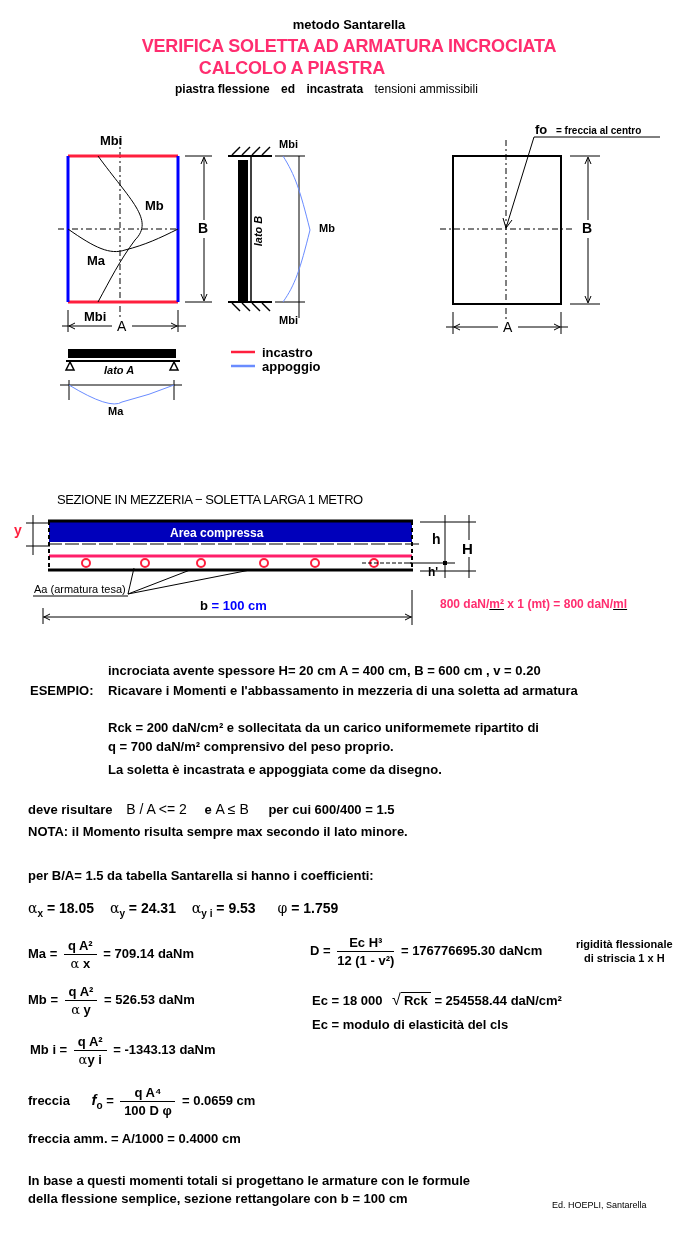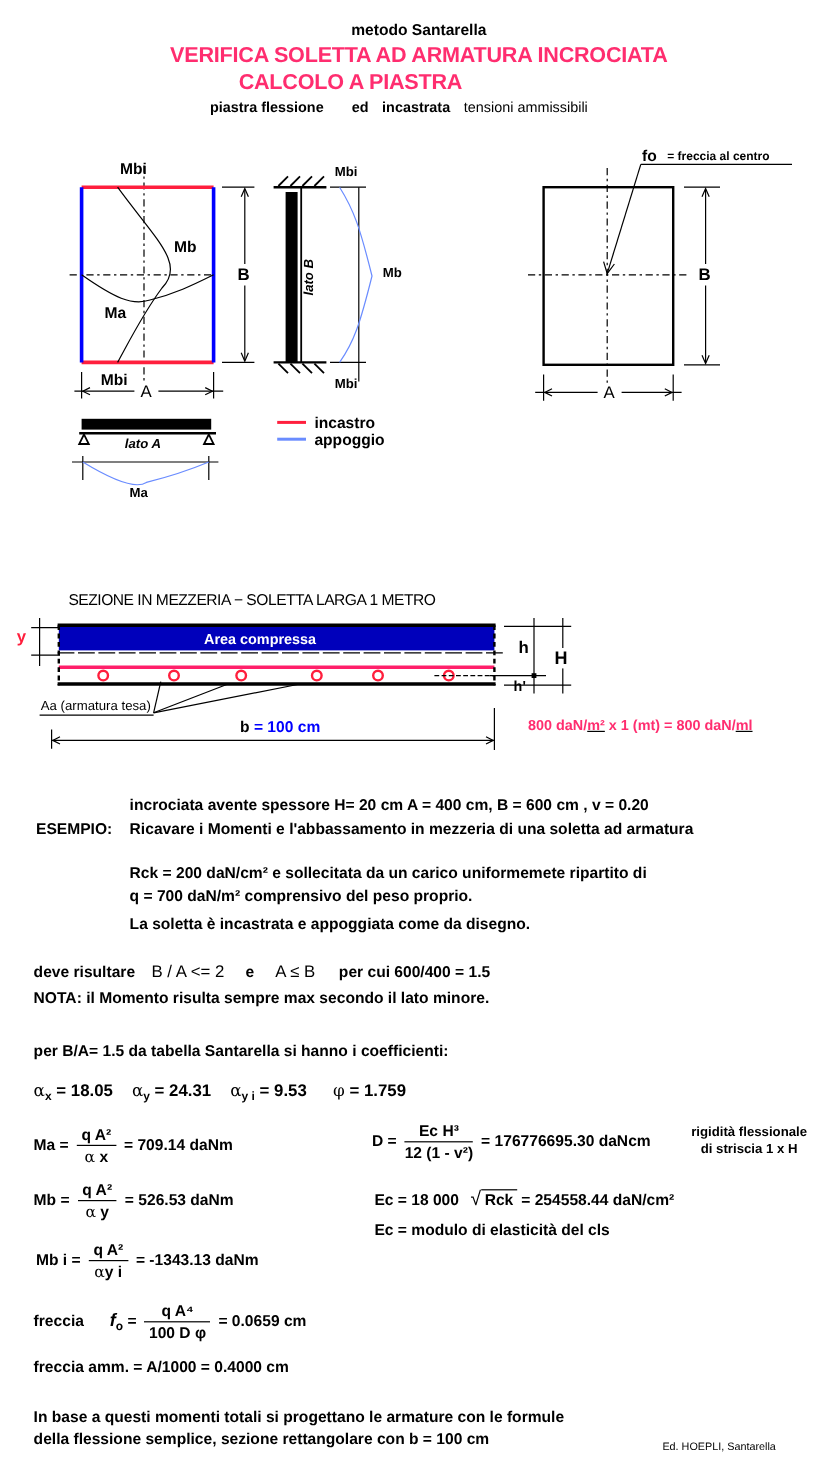--- a/index.html
+++ b/index.html
@@ -19,21 +19,21 @@
   sub { font-size:10px; }
 </style>
 </head>
 <body>
 
 <div class="abs hdr1" style="left:0;width:698px;text-align:center;top:17px;">metodo Santarella</div>
 <div class="abs hdr2" style="left:0;width:698px;text-align:center;top:36px;">VERIFICA SOLETTA AD ARMATURA INCROCIATA</div>
 <div class="abs hdr2" style="left:0;width:584px;text-align:center;top:58px;">CALCOLO A PIASTRA</div>
 <div class="abs" style="left:175px;top:82px;font-size:12px;">
   <span class="b">piastra flessione</span>
-  <span class="b" style="margin-left:20px;">ed</span>
+  <span class="b" style="margin-left:8px;">ed</span>
   <span class="b" style="margin-left:8px;">incastrata</span>
   <span style="margin-left:8px;">tensioni ammissibili</span>
 </div>
 
 <svg class="abs" style="left:0;top:0;" width="698" height="440">
   <g>
 
     <line x1="120" y1="138" x2="120" y2="318" stroke="#000" stroke-width="1" stroke-dasharray="6,3,2,3"></line>
     <line x1="58" y1="229" x2="178" y2="229" stroke="#000" stroke-width="1" stroke-dasharray="6,3,2,3"></line>
 
@@ -202,21 +202,21 @@
 <div class="abs t13" style="left:108px;top:683px;">Ricavare i Momenti e l'abbassamento in mezzeria di una soletta ad armatura</div>
 <div class="abs t13" style="left:108px;top:663px;">incrociata avente spessore H= 20 cm  A = 400 cm,  B  = 600 cm ,  v = 0.20</div>
 <div class="abs t13" style="left:108px;top:720px;">Rck = 200 daN/cm² e sollecitata da un carico uniformemete  ripartito di</div>
 <div class="abs t13" style="left:108px;top:739px;">q = 700 daN/m²  comprensivo del peso proprio.</div>
 <div class="abs t13" style="left:108px;top:762px;">La soletta è incastrata  e appoggiata come da disegno.</div>
 
 <div class="abs t13" style="left:28px;top:801px;">
   <span>deve risultare</span>
   <span style="margin-left:10px;font-weight:normal;font-size:14px;">B / A  &lt;= 2</span>
   <span style="margin-left:14px;">e</span>
-  <span style="margin-left:14px;font-weight:normal;font-size:14px;">A ≤ B</span>
+  <span style="font-weight:normal;font-size:14px;">A ≤ B</span>
   <span style="margin-left:16px;">per cui 600/400 = 1.5</span>
 </div>
 <div class="abs t13" style="left:28px;top:824px;">NOTA: il Momento risulta sempre max secondo il lato minore.</div>
 <div class="abs t13" style="left:28px;top:868px;">per B/A= 1.5 da tabella Santarella si   hanno i coefficienti:</div>
 
 <div class="abs" style="left:28px;top:900px;font-size:14px;font-weight:bold;">
   <span class="alpha">α</span><sub>x</sub>
   <span>= 18.05</span>
   <span class="alpha" style="margin-left:12px;">α</span><sub>y</sub>
   <span>= 24.31</span>

